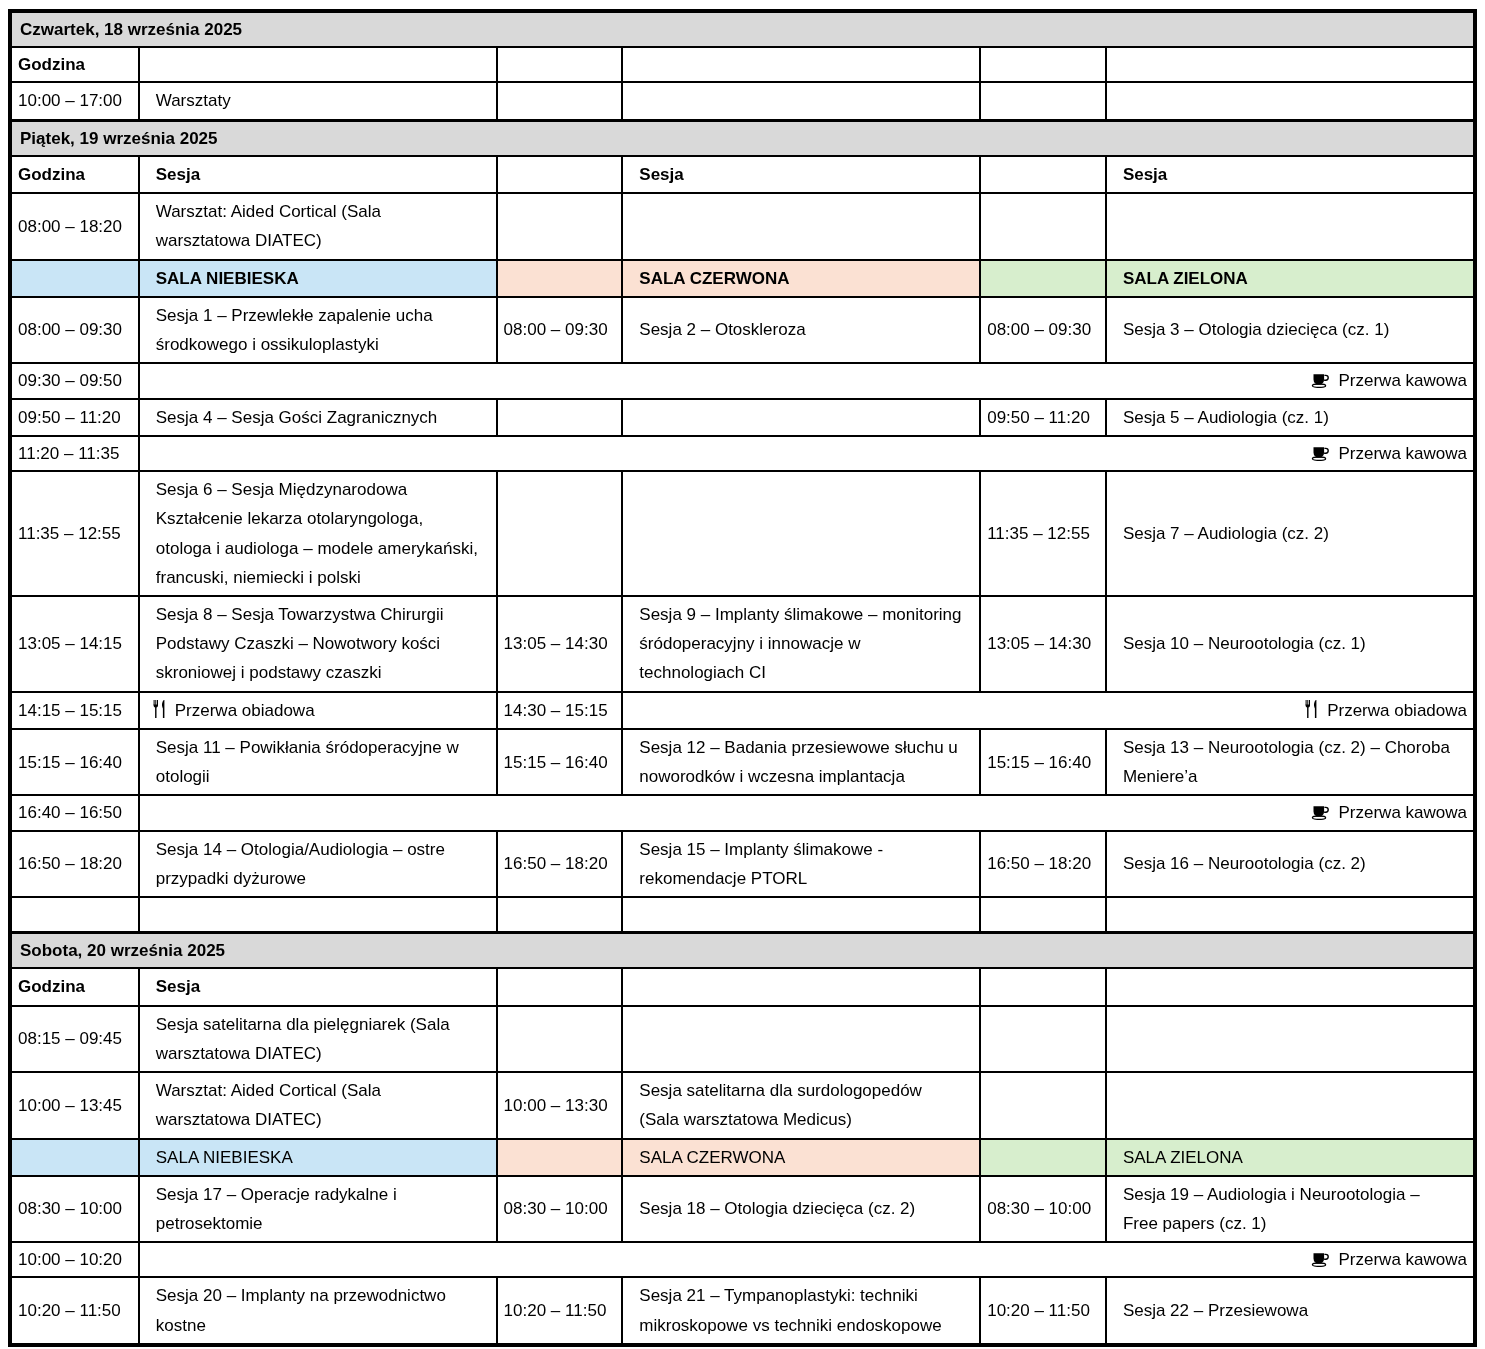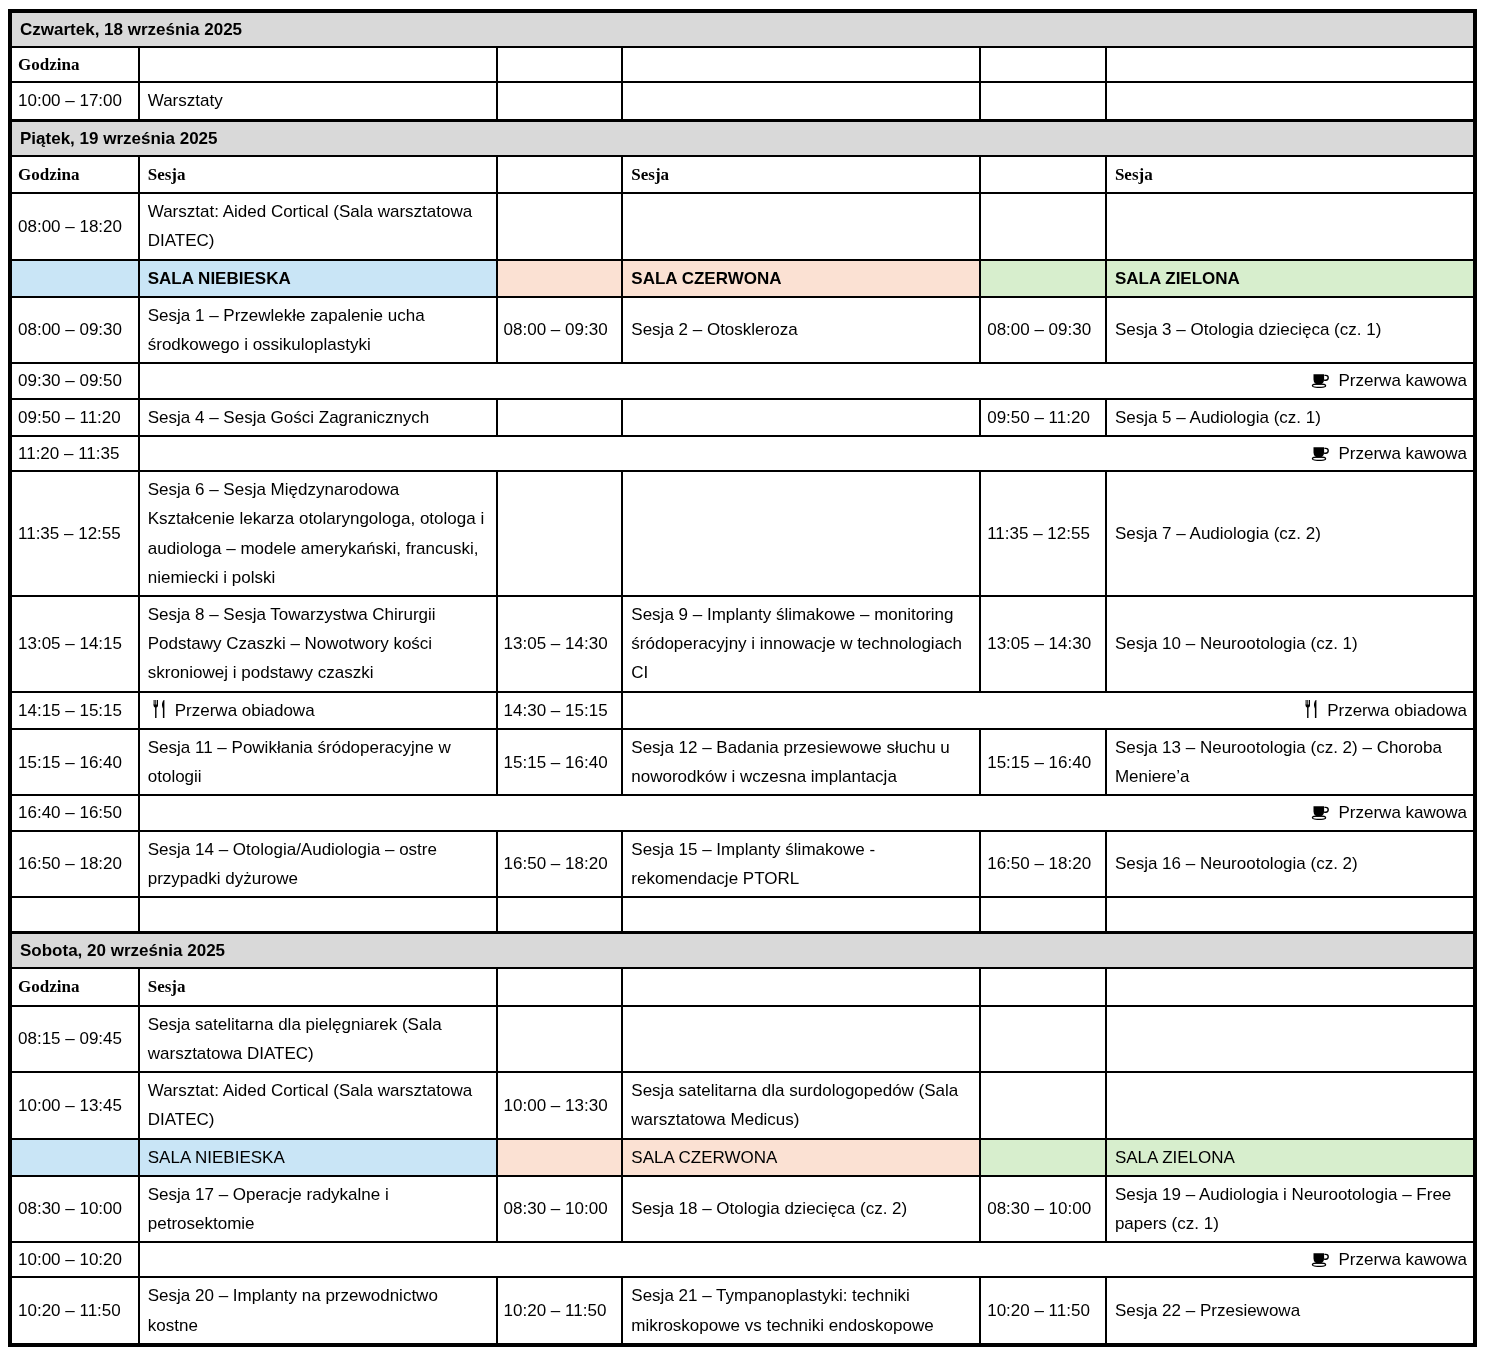--- a/index.html
+++ b/index.html
@@ -8,22 +8,22 @@
   html,body{margin:0;padding:0;background:#ffffff;color:#000;
     font-family:"Liberation Sans","DejaVu Sans",sans-serif;}
   .wrap{padding:9px 8px;}
   table{border-collapse:collapse;table-layout:fixed;width:1469px;border:4px solid var(--line);}
   col.c-time1{width:127px;} col.c-sess1{width:353px;}
   col.c-time2{width:124px;} col.c-sess2{width:353px;}
   col.c-time3{width:124px;} col.c-sess3{width:364px;}
   td{border:2px solid var(--line);font-size:17px;line-height:1.72;vertical-align:middle;
      padding:2px 6px;height:27px;overflow:hidden;}
   td.time{white-space:nowrap;padding:2px 4px 2px 6px;}
-  td.session{padding:3px 8px;}
-  td.colhead{font-weight:700;font-family:Liberation Serif, serif;}
+  td.session{padding:3px 16px;}
+  td.colhead{font-weight:700;}
   td.day{background:var(--gray);font-weight:700;border-top:3px solid var(--line);padding-left:8px;}
   td.break{text-align:right;}
   td.break-left{text-align:left;padding-left:12px;}
   td.room-blue{background:var(--blue);margin-top:28px;}
   td.room-red{background:var(--red);}
   td.room-green{background:var(--green);}
   td.bold{font-weight:700;}
   td.pre .txt{white-space:pre-line;}
   .icon{display:inline-block;margin-right:9px;vertical-align:-2px;line-height:0;}
   .icon svg{display:inline-block;}

